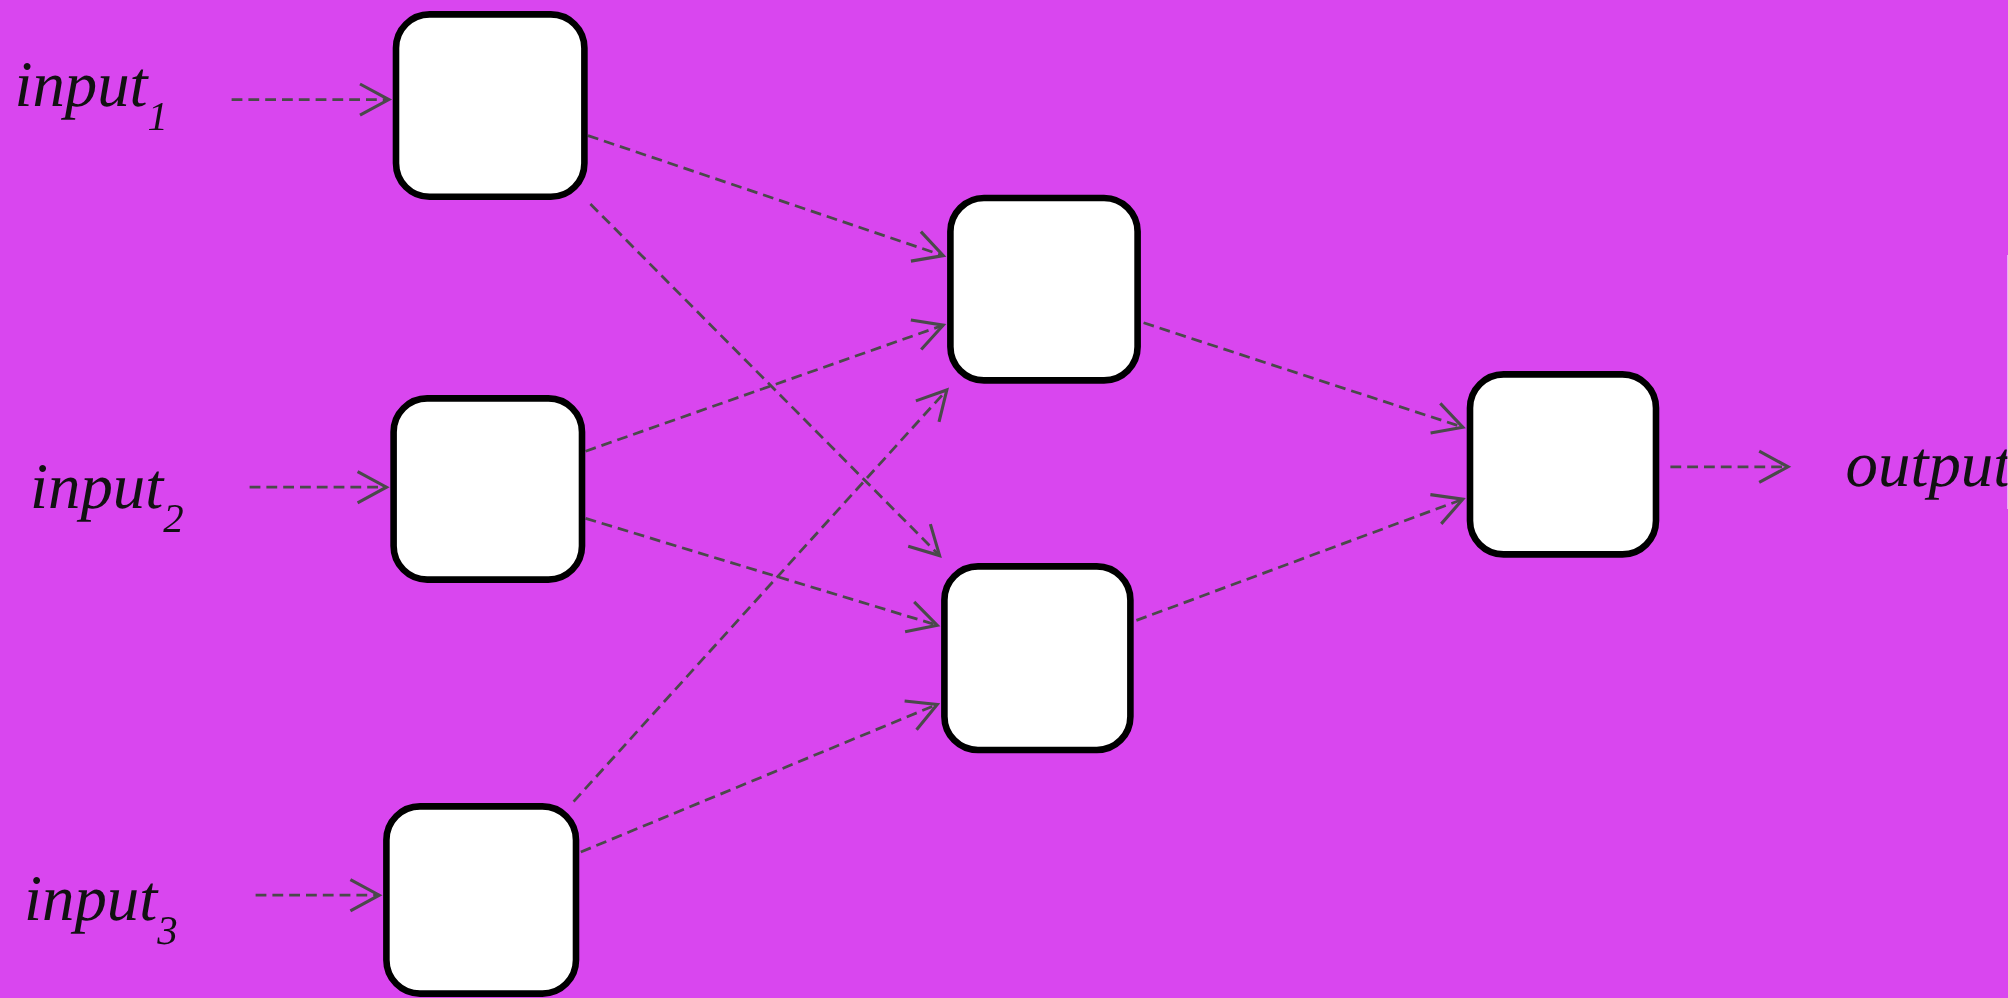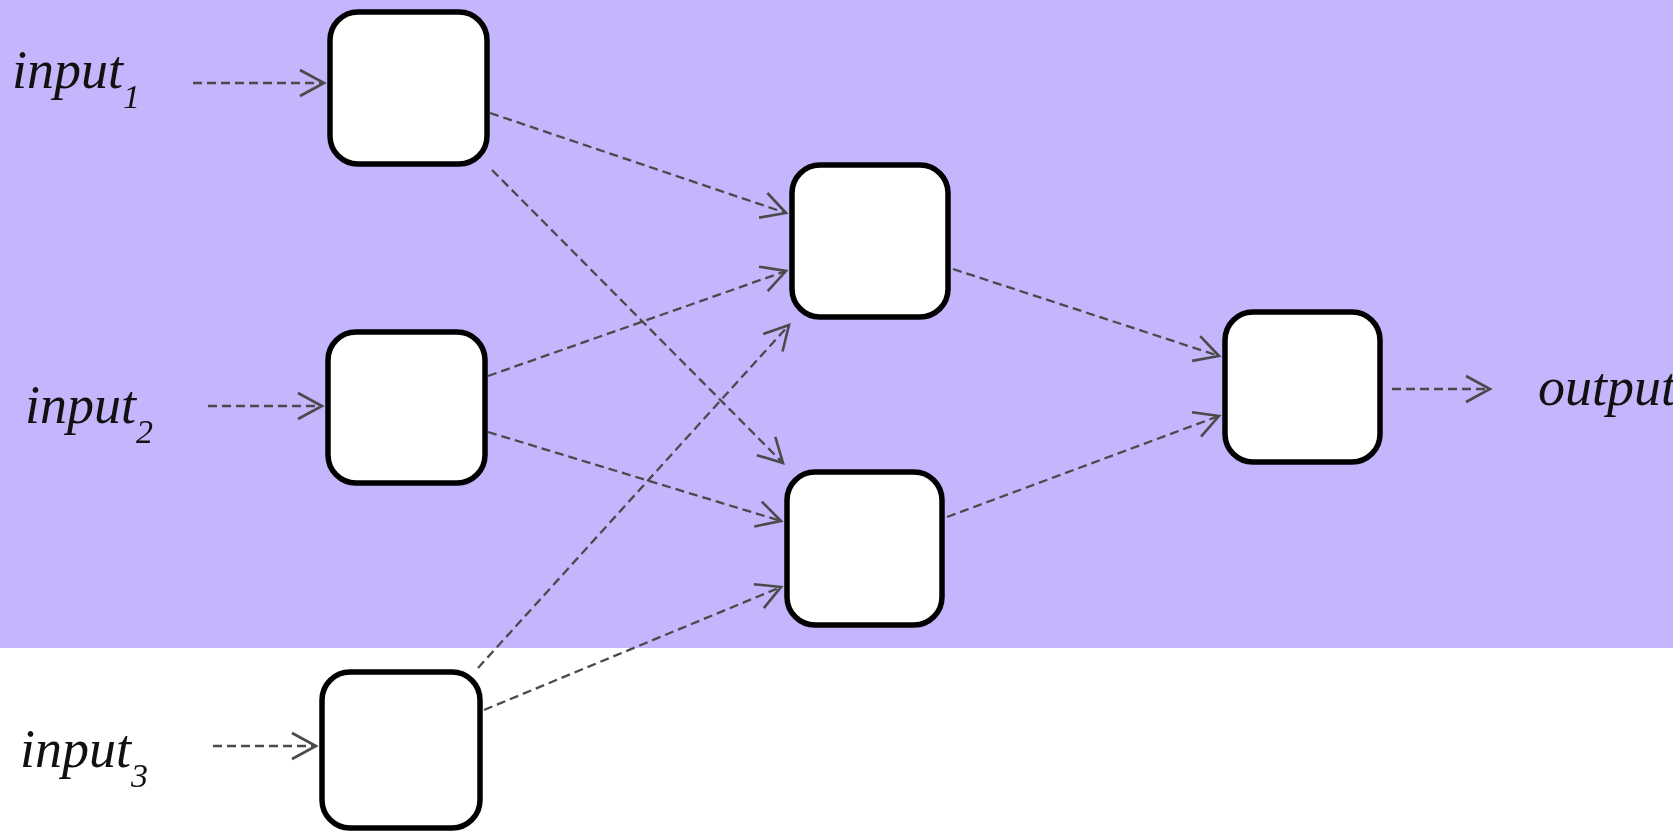--- a/index.html
+++ b/index.html
@@ -7,22 +7,22 @@
     padding: 0;
     background: #ffffff;
     width: 1673px;
     height: 832px;
     overflow: hidden;
     font-family: "Liberation Serif", "DejaVu Serif", serif;
   }
   .canvas {
     position: relative;
     width: 1673px;
-    height: 648px;
-    background: #c4b5fd;
+    height: 832px;
+    background: #d946ef;
   }
   svg { display: block; }
   .node-rect {
     
   }
   text.diagram-label {
     font-style: italic;
     user-select: none;
   }
 </style>

